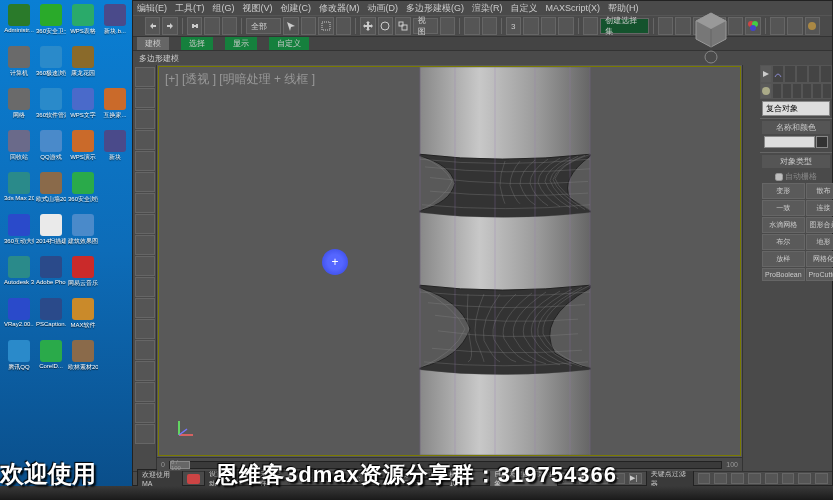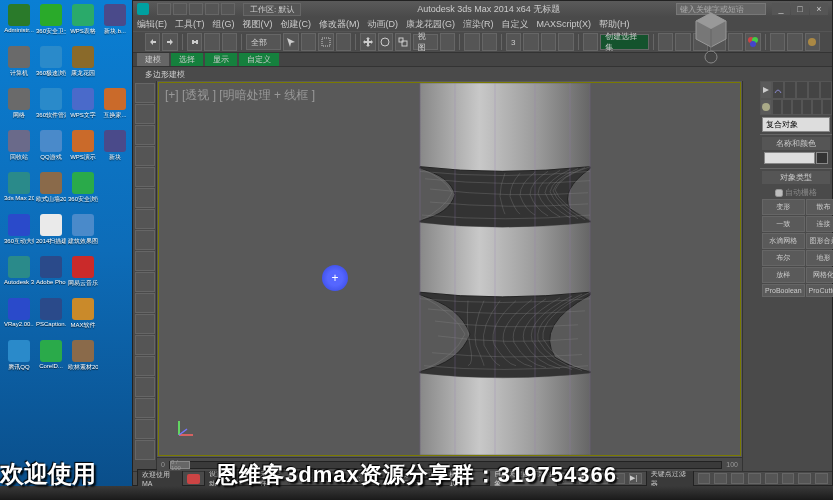--- a/index.html
+++ b/index.html
@@ -27,24 +27,24 @@
 
 .menubar { height: 14px; background: #4a4a4a; display: flex; align-items: center; padding: 0 4px; gap: 8px; font-size: 9px; color: #ccc; }
 .menubar span { cursor: pointer; }
 
 .toolbar-row { height: 22px; background: #4a4a4a; border-top: 1px solid #555; border-bottom: 1px solid #333; display: flex; align-items: center; padding: 0 12px; gap: 2px; }
 .tb-btn { width: 18px; height: 18px; background: #555; border: 1px solid #666; display: flex; align-items: center; justify-content: center; cursor: pointer; }
 .tb-btn svg { width: 12px; height: 12px; }
 .tb-sep { width: 1px; height: 16px; background: #666; margin: 0 2px; }
 .tb-dd { height: 16px; background: #555; border: 1px solid #666; font-size: 8px; color: #ccc; padding: 0 4px; display: flex; align-items: center; }
 
-.ribbon-tabs { height: 14px; background: #444; display: flex; align-items: center; padding: 0 4px; gap: 2px; font-size: 8px; color: #ccc; border-bottom: 1px solid #333; }
+.ribbon-tabs { height: 14px; background: #444; display: flex; align-items: center; padding: 0 4px; gap: 12px; font-size: 8px; color: #ccc; border-bottom: 1px solid #333; }
 .ribbon-tab { padding: 1px 8px; background: #15803d; cursor: pointer; }
 .ribbon-tab.active { background: #666; }
-.ribbon-panel { height: 14px; background: #4a4a4a; display: flex; align-items: center; padding: 0 12px; font-size: 8px; color: #ccc; }
+.ribbon-panel { height: 14px; background: #4a4a4a; display: flex; align-items: center; padding: 0 6px; font-size: 8px; color: #ccc; }
 
 .main-area { flex: 1; display: flex; min-height: 0; }
 
 .left-toolbar { width: 24px; background: #4a4a4a; border-right: 1px solid #333; display: flex; flex-direction: column; padding: 2px 0; gap: 1px; align-items: center; }
 .lt-btn { width: 20px; height: 20px; background: #555; border: 1px solid #666; cursor: pointer; display: flex; align-items: center; justify-content: center; }
 
 .viewport-area { flex: 1; background: #5a5a5a; position: relative; display: flex; flex-direction: column; }
 .viewport { flex: 1; background: #595959; position: relative; border: 1px solid #7a7a00; margin: 1px; overflow: hidden; }
 .viewport-label { position: absolute; top: 4px; left: 6px; font-size: 12px; color: #999; }
 .viewport-stats { position: absolute; top: 24px; left: 22px; font-size: 8px; color: #c99; line-height: 1.4; }
@@ -215,48 +215,30 @@
       <div class="di">
         <div class="di-icon" style="background:#8a6a4a"></div>
         <div class="di-label">欧林素材2016...</div>
       </div>
       <div class="di"></div>
     </div>
 </div>
 
 <div class="max-window">
 
-  <div class="titlebar">
-    <div class="titlebar-icon"></div>
-    <div class="titlebar-quick">
-      <span></span>
-      <span></span>
-      <span></span>
-      <span></span>
-      <span></span>
-    </div>
-    <div class="titlebar-dd">工作区: 默认</div>
-    <div class="titlebar-title">Autodesk 3ds Max  2014 x64    无标题</div>
-    <div class="titlebar-search">键入关键字或短语</div>
-    <div class="titlebar-wincontrols">
-      <span>_</span>
-      <span>□</span>
-      <span>×</span>
-    </div>
-  </div>
 
   <div class="menubar" id="menubar">
       <span>编辑(E)</span>
       <span>工具(T)</span>
       <span>组(G)</span>
       <span>视图(V)</span>
       <span>创建(C)</span>
       <span>修改器(M)</span>
       <span>动画(D)</span>
-      <span>康龙花园(G)</span>
+      <span>多边形建模(G)</span>
       <span>渲染(R)</span>
       <span>自定义</span>
       <span>MAXScript(X)</span>
       <span>帮助(H)</span>
     </div>
 
   <div class="toolbar-row">
     <div class="tb-btn">
         <svg viewBox="0 0 12 12">
           <path d="M3 6 L6 3 L6 5 L9 5 L9 7 L6 7 L6 9 Z" fill="#ccc"></path>

